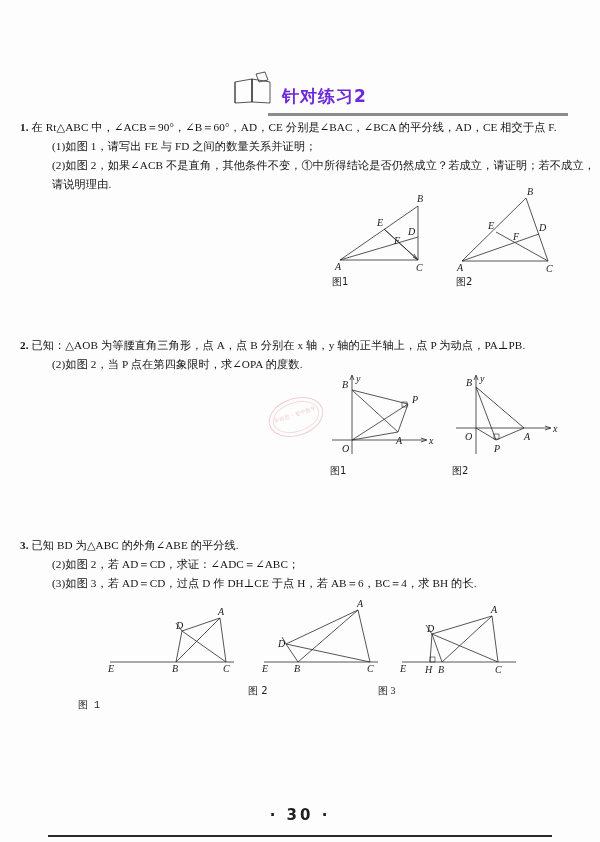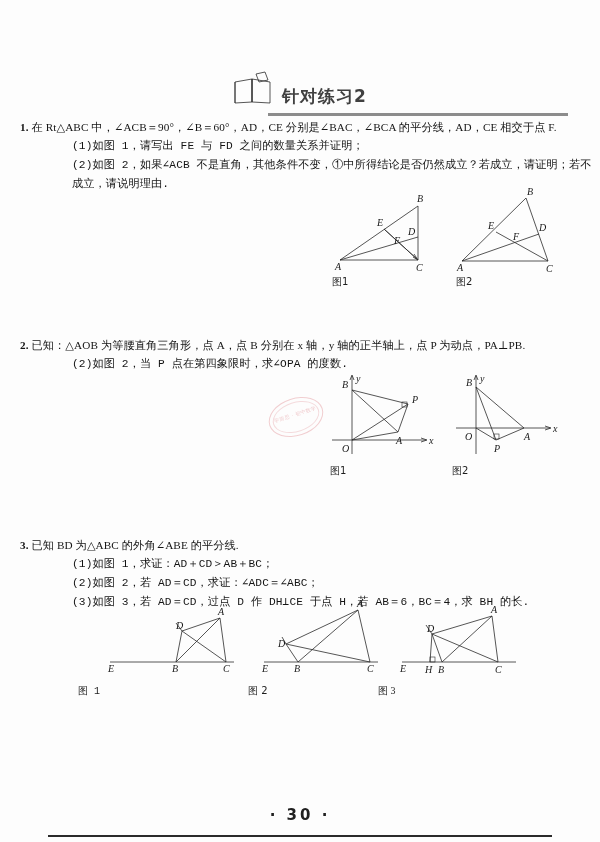--- a/index.html
+++ b/index.html
@@ -41,21 +41,21 @@
     height: 34px;
     position: relative;
     margin-right: 6px;
     margin-bottom: 2px;
   }
   .header-title {
     font-family: "DejaVu Sans", sans-serif;
     font-size: 17px;
     font-weight: bold;
     letter-spacing: 1px;
-    color: #404040;
+    color: #6d28d9;
     line-height: 1;
     padding-bottom: 3px;
   }
   .header-rule {
     position: absolute;
     left: 268px;
     top: 41px;
     width: 300px;
     height: 2.5px;
     background: #8c8c8c;
@@ -70,21 +70,21 @@
   .ptext {
     font-size: 11.2px;
     line-height: 19px;
     color: #141414;
     letter-spacing: 0.1px;
   }
   .ptext .num {
     font-weight: bold;
   }
   .line-1 { margin-left: 36px; text-indent: -16px; }
-  .sub    { margin-left: 72px; font-family: Liberation Mono, monospace; }
+  .sub    { margin-left: 52px; }
 
   
   .figures {
     position: absolute;
     width: 600px;
   }
   .figcap {
     font-size: 10px;
     text-align: left;
     color: #1d1d1d;
@@ -307,21 +307,20 @@
     <div class="ring"></div>
     <div class="ring2"></div>
     <div class="wtext">学而思 · 初中数学</div>
   </div>
 
   <div class="problem" style="top:536px;">
     <div class="ptext line-1">
       <span class="num">3.</span>
       <span>已知 BD 为△ABC 的外角∠ABE 的平分线.</span>
     </div>
-    <div class="ptext sub">(1)如图 1，求证：AD＋CD＞AB＋BC；</div>
     <div class="ptext sub">(2)如图 2，若 AD＝CD，求证：∠ADC＝∠ABC；</div>
     <div class="ptext sub">(3)如图 3，若 AD＝CD，过点 D 作 DH⊥CE 于点 H，若 AB＝6，BC＝4，求 BH 的长.</div>
   </div>
 
   <div class="figures" style="top:600px; height:110px;">
 
     <div style="position:absolute; left:104px; top:0;">
       <svg width="160" height="78" viewBox="0 0 160 78">
 
         <line x1="6" y1="62" x2="130" y2="62"></line>
@@ -332,21 +331,21 @@
         <line x1="78" y1="31" x2="116" y2="18"></line>
         <line x1="78" y1="31" x2="122" y2="62"></line>
 
         <line x1="78" y1="31" x2="72" y2="23"></line>
         <text x="4" y="72">E</text>
         <text x="68" y="72">B</text>
         <text x="119" y="72">C</text>
         <text x="114" y="15">A</text>
         <text x="72" y="29">D</text>
       </svg>
-      <div class="figcap" style="width:160px; margin-top:6px; margin-left:-26px;font-family:Liberation Mono, monospace;">图 1</div>
+      <div class="figcap" style="width:160px; margin-top:20px; margin-left:-26px;font-family:Liberation Mono, monospace;">图 1</div>
     </div>
 
     <div style="position:absolute; left:258px; top:0;">
       <svg width="160" height="78" viewBox="0 0 160 78">
         <line x1="6" y1="62" x2="120" y2="62"></line>
 
         <line x1="40" y1="62" x2="100" y2="10"></line>
         <line x1="100" y1="10" x2="112" y2="62"></line>
         <line x1="40" y1="62" x2="28" y2="44"></line>
         <line x1="28" y1="44" x2="100" y2="10"></line>

